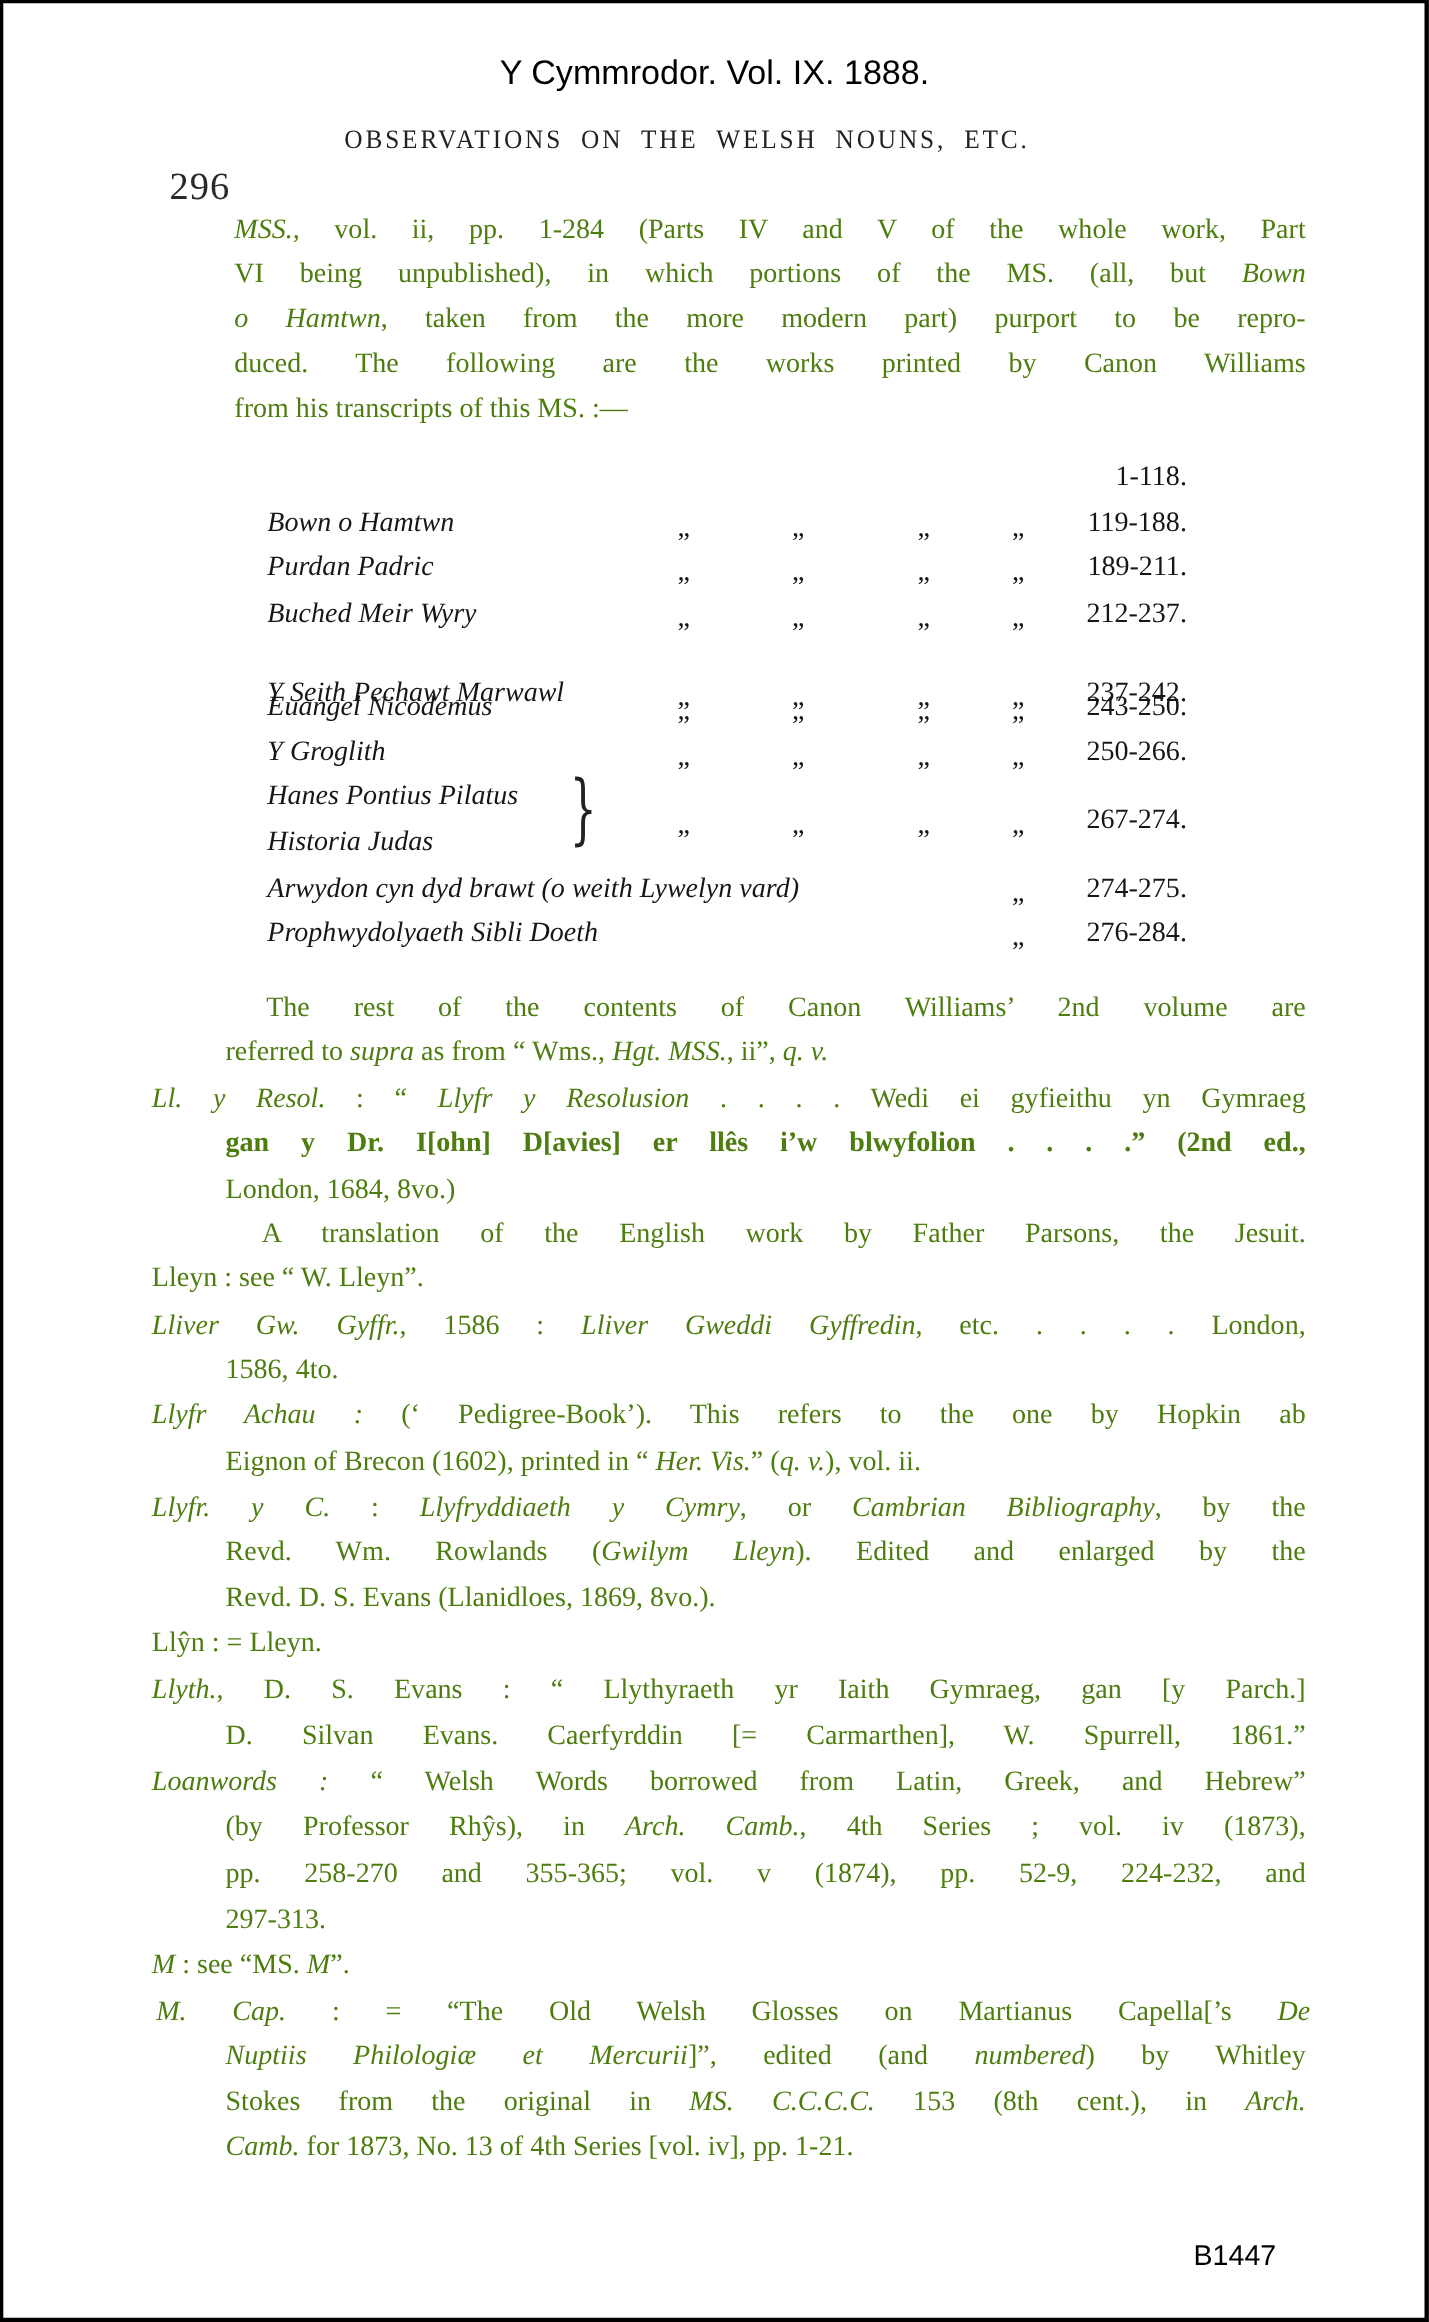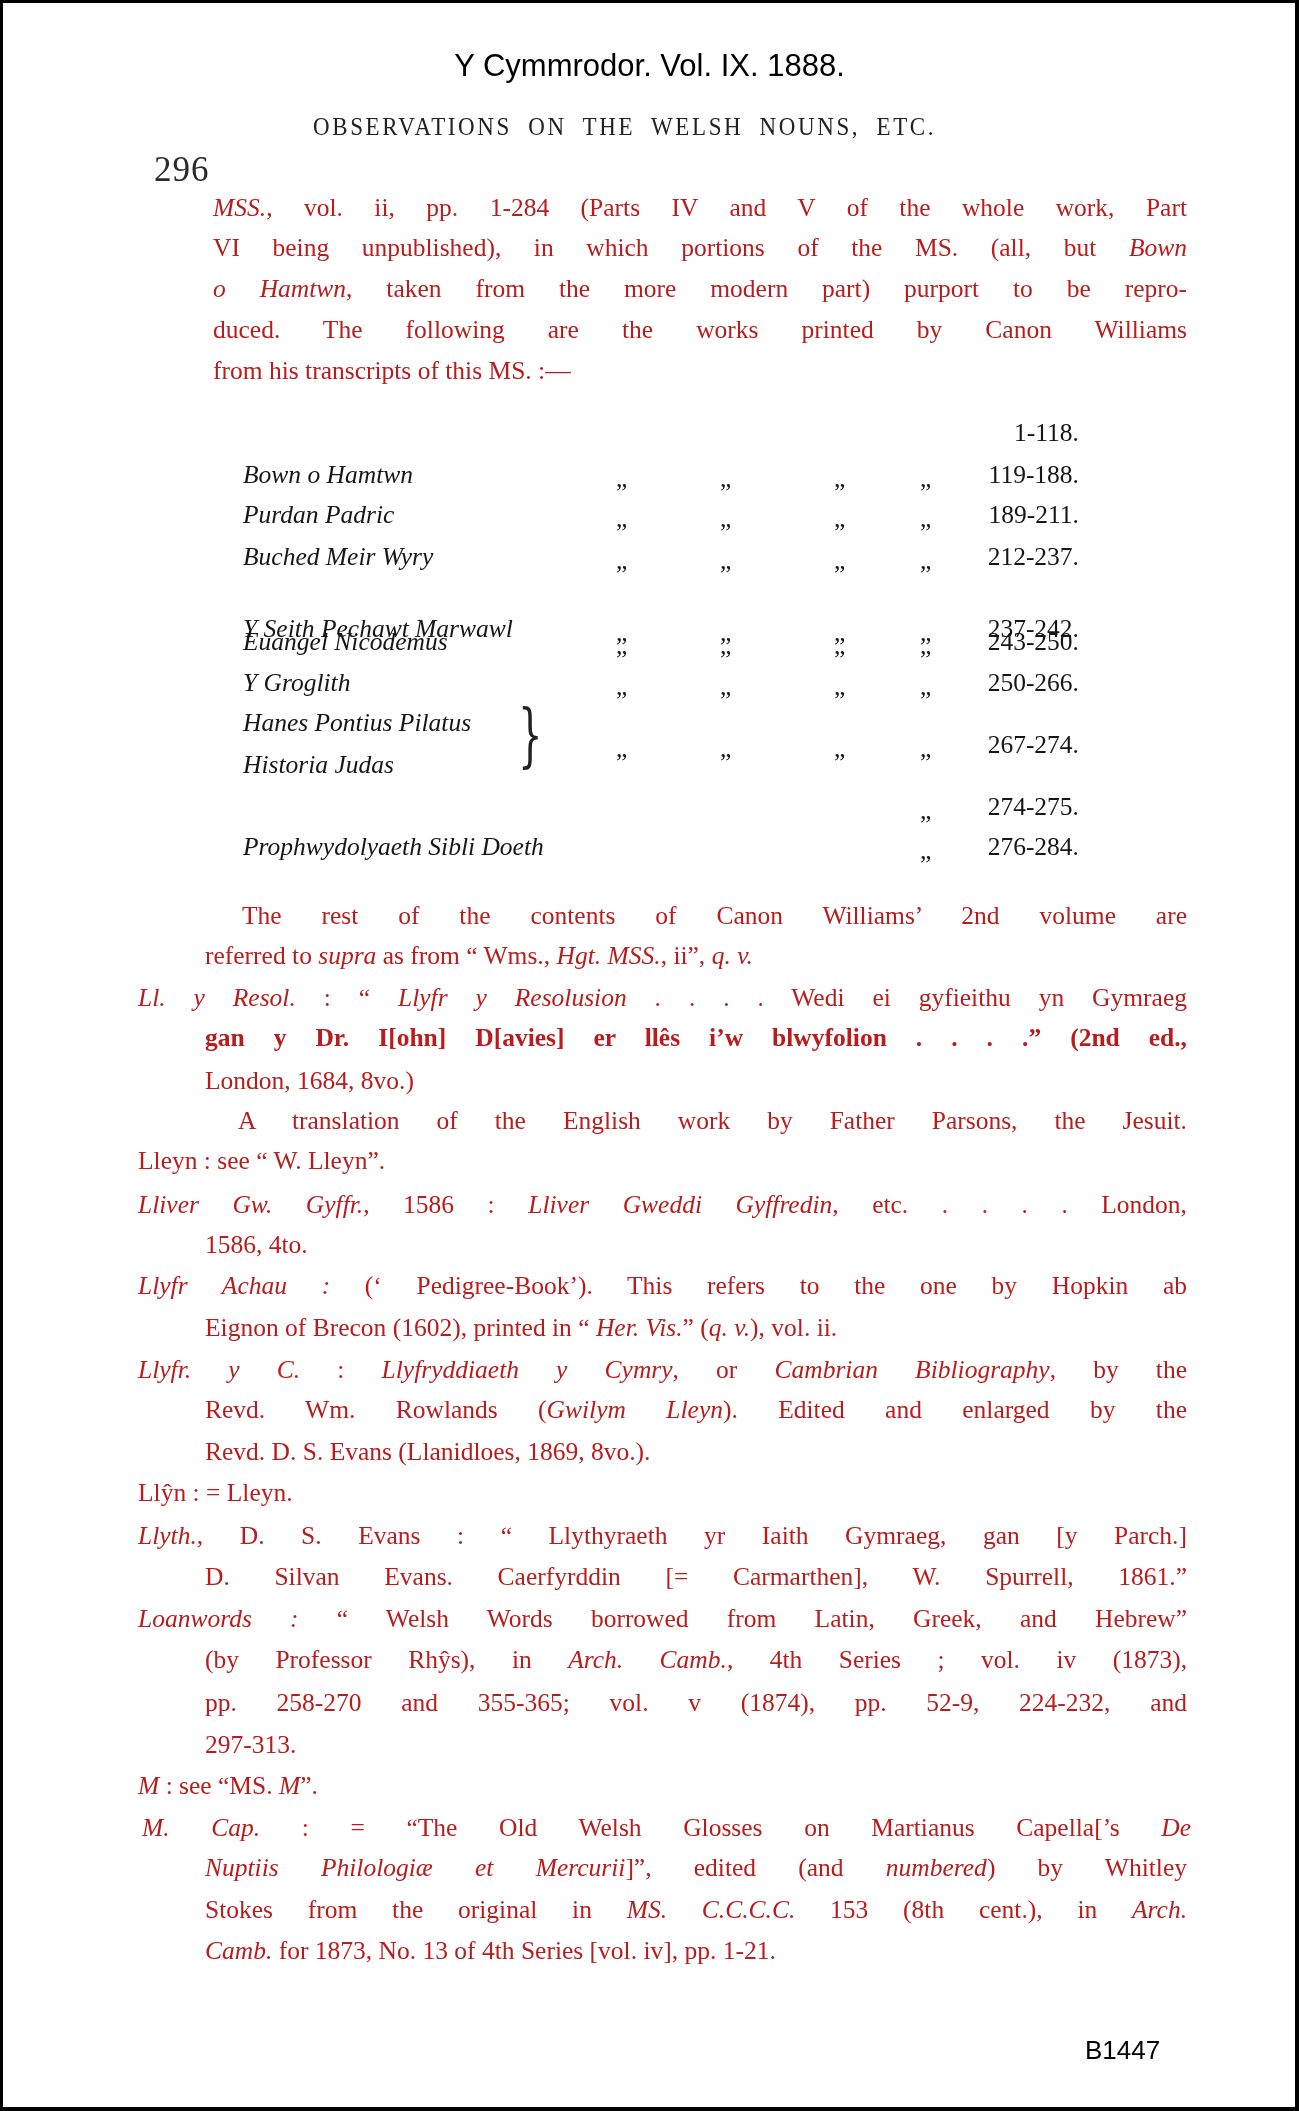--- a/index.html
+++ b/index.html
@@ -10,21 +10,21 @@
     background: #fff;
   }
   .sans { font-family: "Liberation Sans", "DejaVu Sans", sans-serif; color: #000; }
   .serif { font-family: "Liberation Serif", "DejaVu Serif", serif; color: #1a1a1a; }
   .abs { position: absolute; white-space: nowrap; line-height: 1; }
 
   #doc-title { left: 0; width: 1299px; text-align: center; top: 50px; font-size: 31px; }
   #page-number { left: 154px; top: 108px; font-size: 35px; color: #2a2a2a; letter-spacing: 1px; margin-top: 44px; }
   #running-head { left: 313px; top: 115px; font-size: 23px; letter-spacing: 2.6px; word-spacing: 8px; color: #222; transform: scaleY(1.05); transform-origin: left top; }
 
-  .line { position: absolute; font-size: 25.5px; white-space: nowrap; line-height: 1; color: #b91c1c; }
+  .line { position: absolute; font-size: 25.5px; white-space: nowrap; line-height: 1; color: #4d7c0f; }
   .line.just { text-align: justify; text-align-last: justify; }
   .line i { font-style: italic; }
 
   .toc-row { position: absolute; left: 243px; width: 836px; height: 30px; font-size: 25.5px; color: #161616; }
   .toc-title { position: absolute; left: 0; top: 0; white-space: nowrap; font-style: italic; }
   .toc-ditto { position: absolute; top: 4px; white-space: nowrap; }
   .toc-pages { position: absolute; right: 0; top: 0; white-space: nowrap; text-align: right; }
   .brace { position: absolute; left: 518px; top: 700px; font-size: 70px; font-family: "DejaVu Serif", serif; line-height: 1; color: #222; transform: scaleX(0.55); transform-origin: left top; }
 
   #catalog-id { left: 1085px; top: 2037px; font-size: 26px; }
@@ -102,20 +102,21 @@
     </div>
     <div class="toc-row serif" style="top: 750px;">
       <span class="toc-title">Historia Judas</span>
       <span class="toc-ditto" style="left: 373px; top: -16px;">„</span>
       <span class="toc-ditto" style="left: 477px; top: -16px;">„</span>
       <span class="toc-ditto" style="left: 591px; top: -16px;">„</span>
       <span class="toc-ditto" style="left: 677px; top: -16px;">„</span>
       <span class="toc-pages" style="top: -20px;">267-274.</span>
     </div>
     <div class="toc-row serif" style="top: 792px;">
+      <span class="toc-title">Arwydon cyn dyd brawt (o weith Lywelyn vard)</span>
       <span class="toc-ditto" style="left: 677px;">„</span>
       <span class="toc-pages">274-275.</span>
     </div>
     <div class="toc-row serif" style="top: 832px;">
       <span class="toc-title">Prophwydolyaeth Sibli Doeth</span>
       <span class="toc-ditto" style="left: 677px;">„</span>
       <span class="toc-pages">276-284.</span>
     </div>
     <div class="brace">}</div>
   </div>

